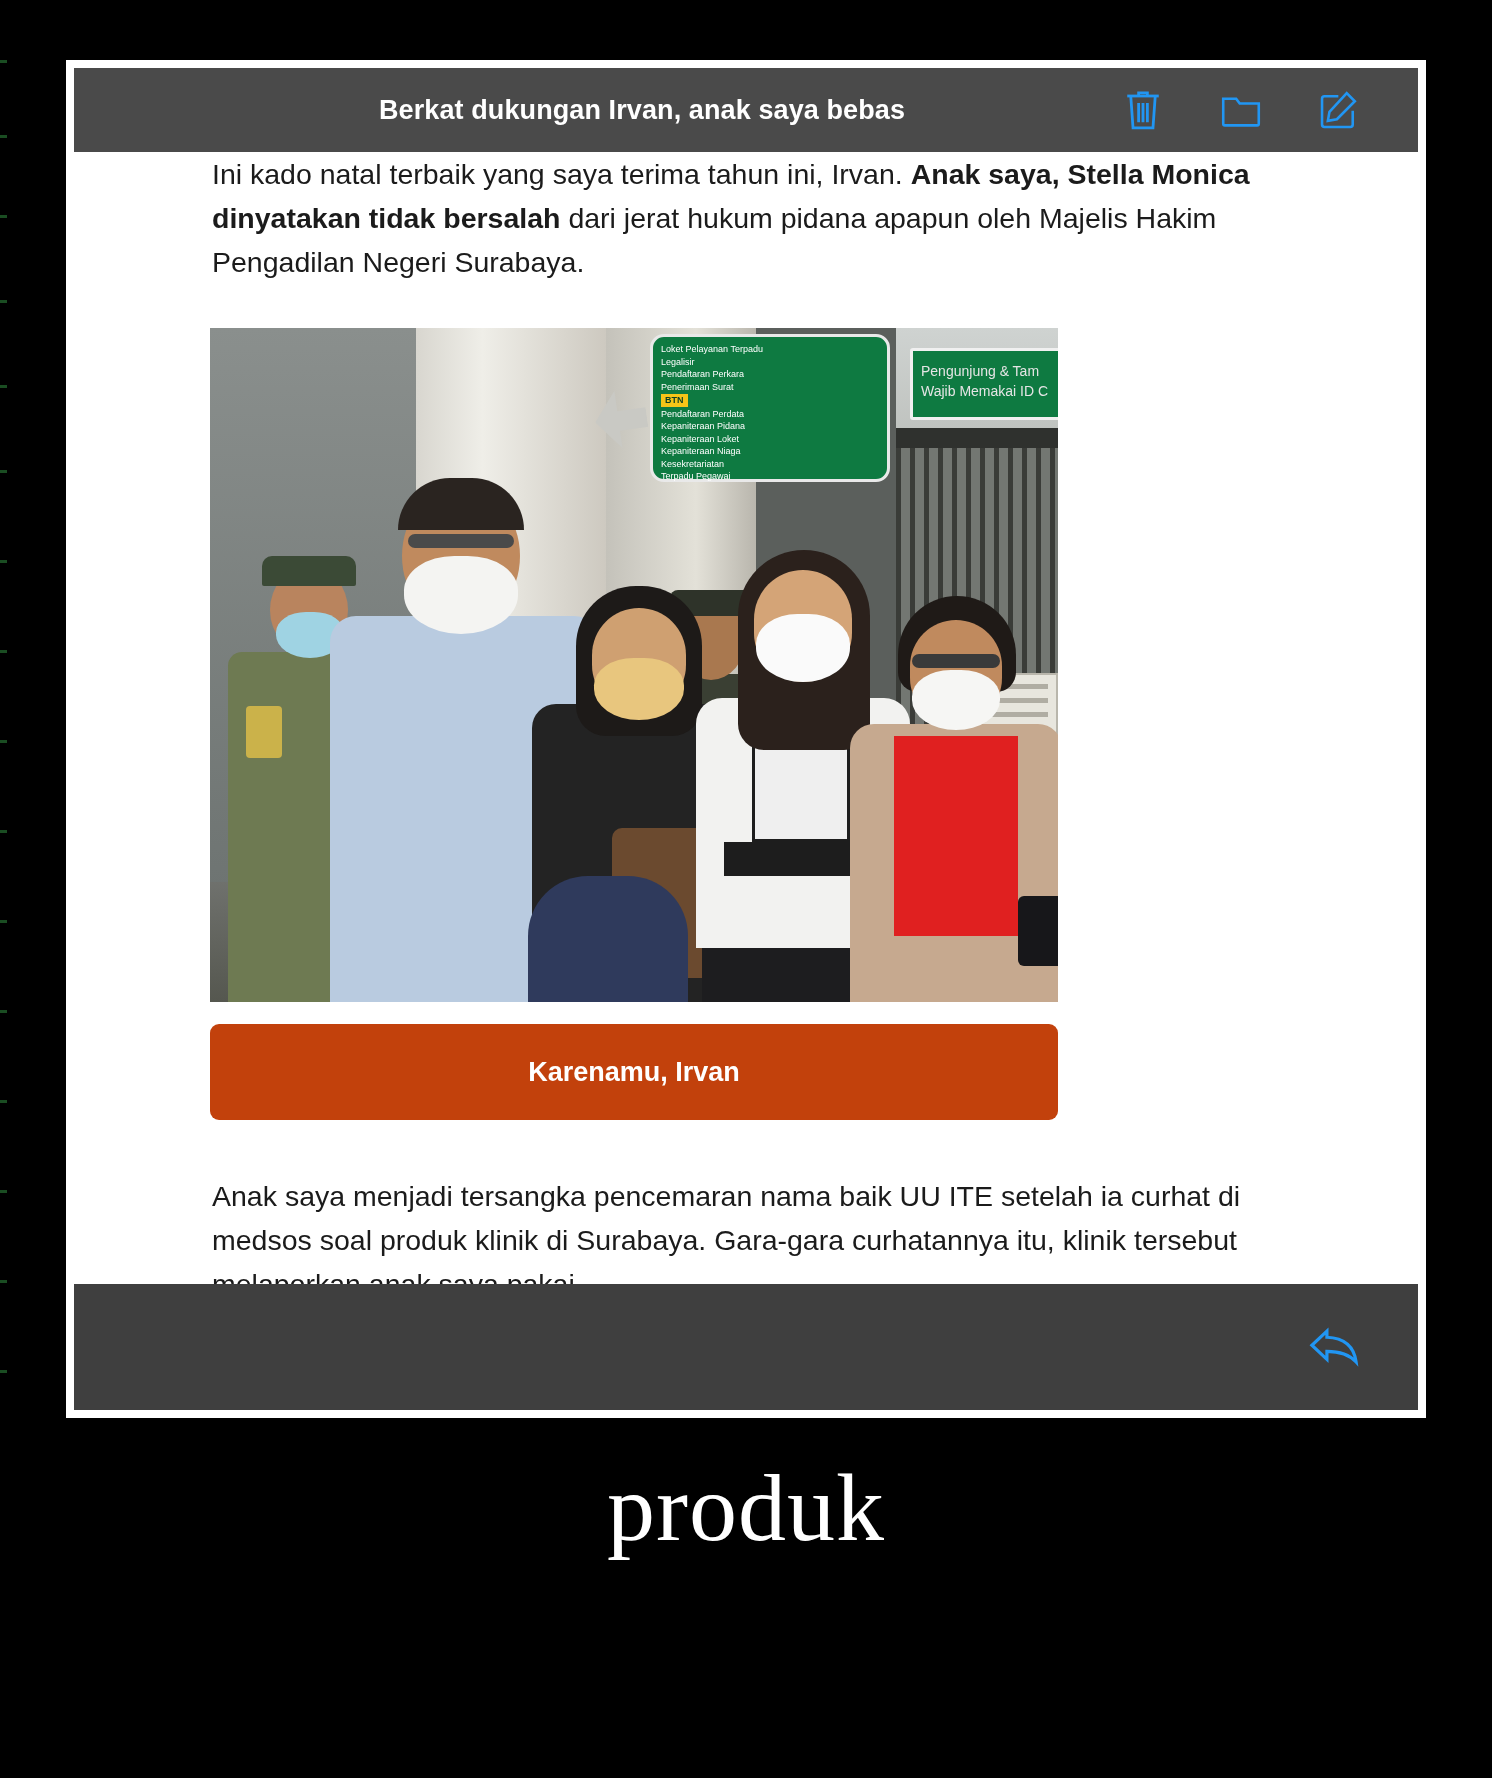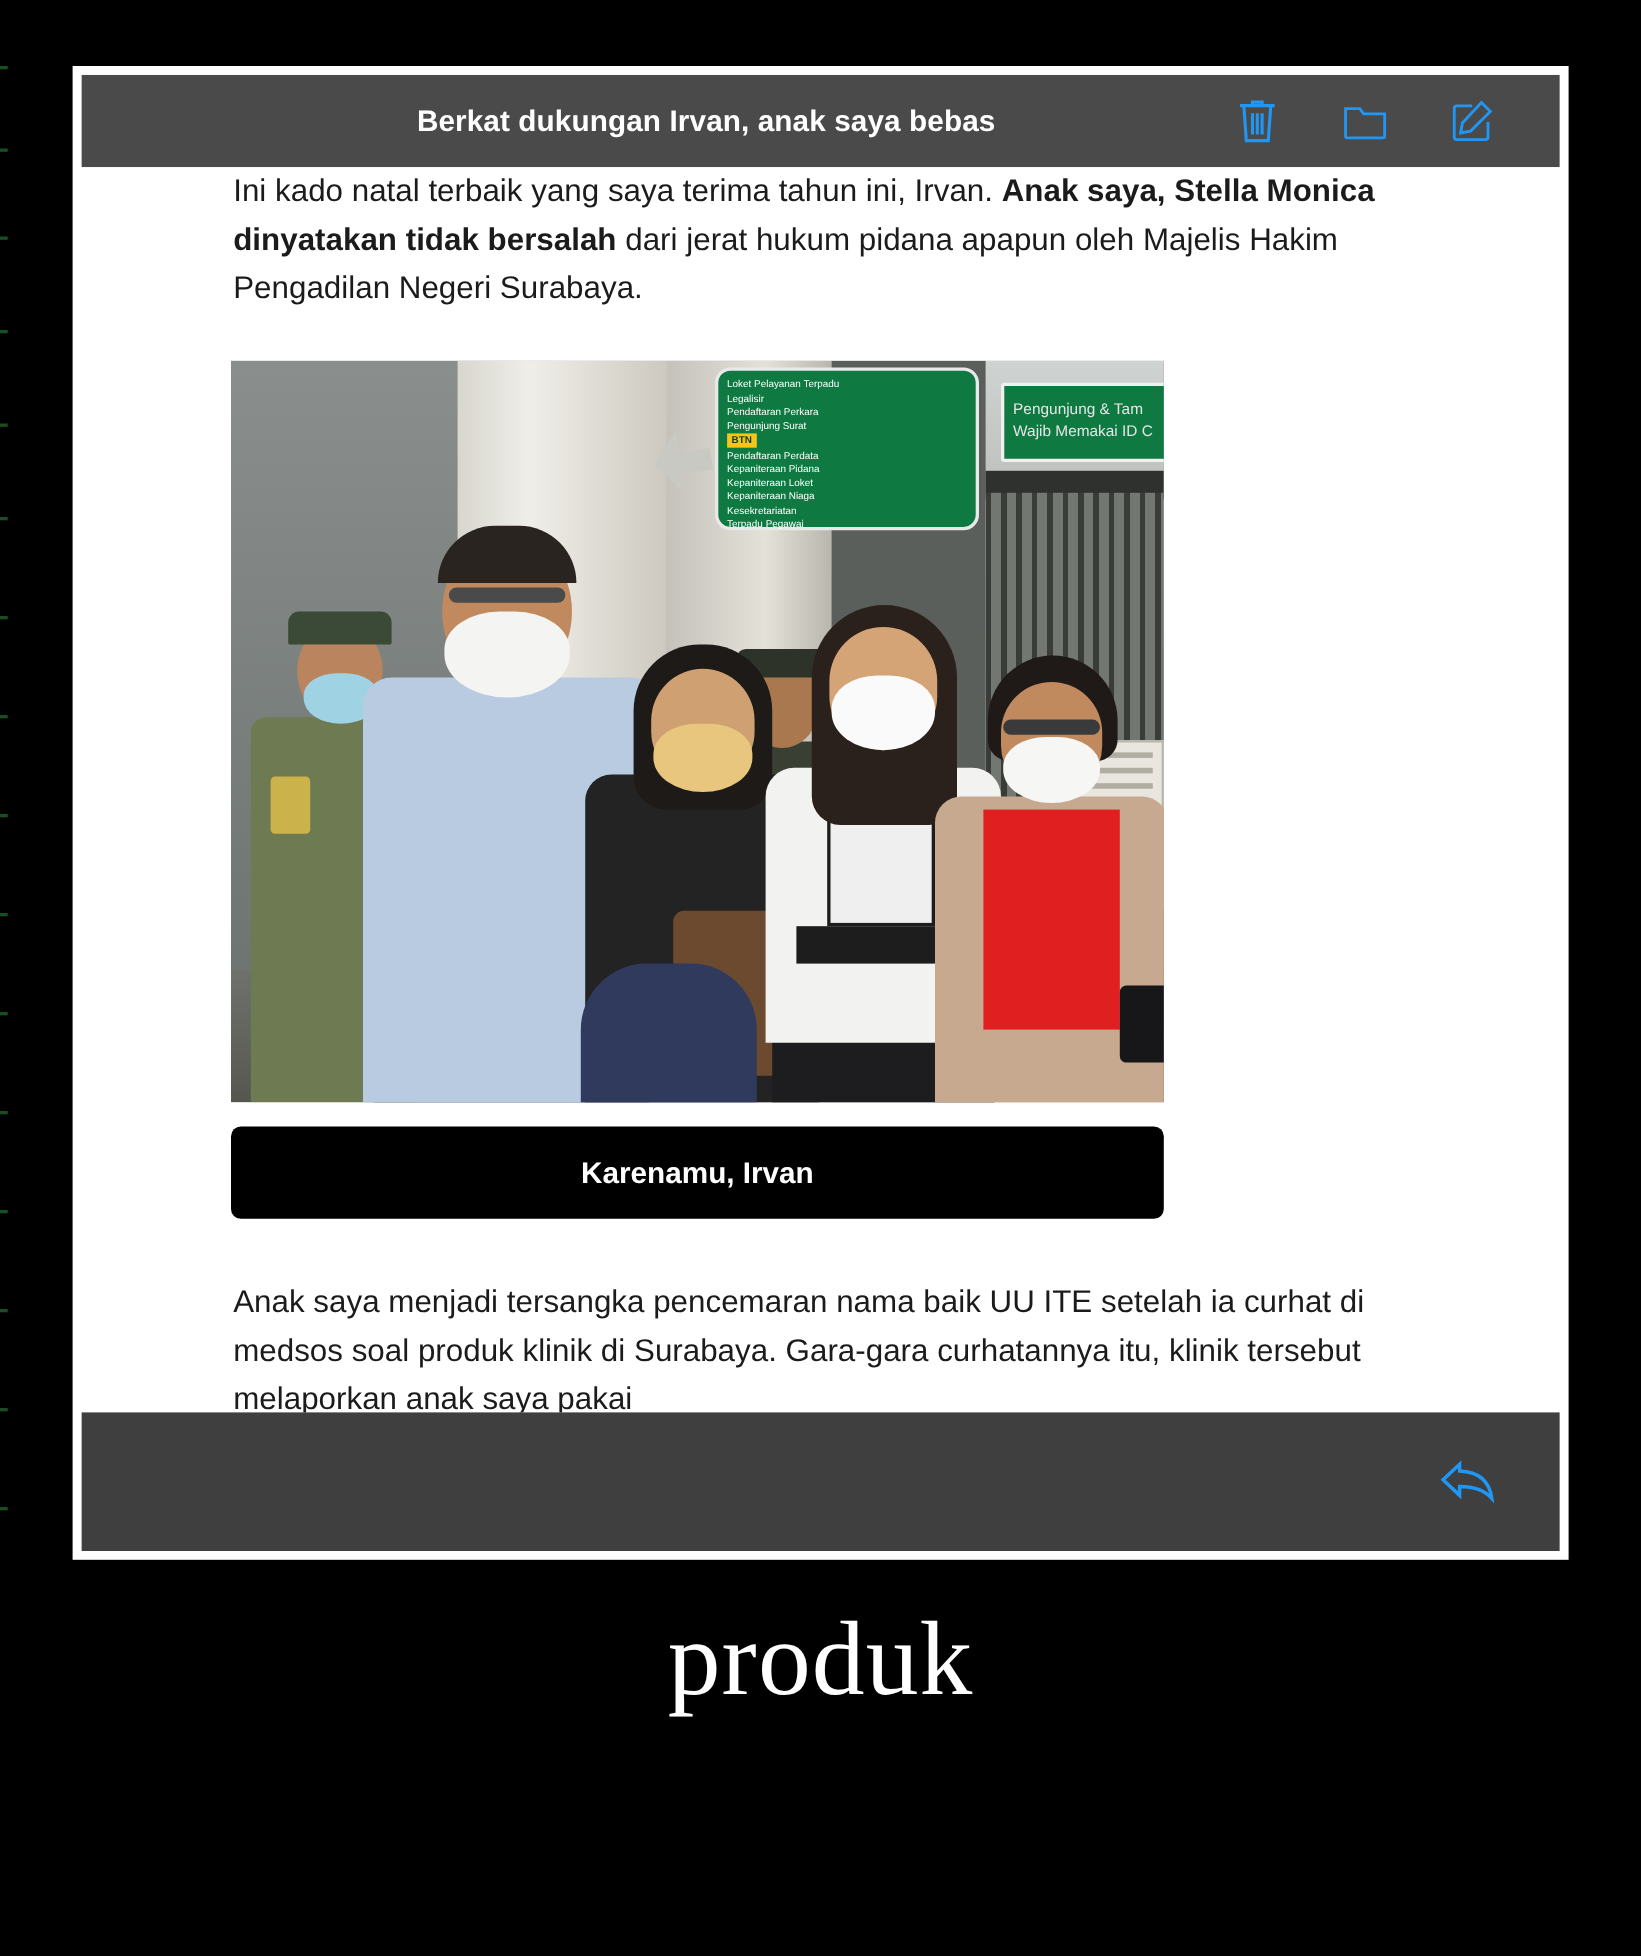--- a/index.html
+++ b/index.html
@@ -252,22 +252,22 @@
   .p-w3 .glasses { position:absolute; left:62px; top:58px; width:88px; height:14px; background:#3a3a3a; border-radius:7px;}
   .p-w3 .bag { position:absolute; left:168px; top:300px; width:52px; height:70px; background:#17171a; border-radius:6px;}
 
   .ph-handbag1 { position:absolute; left: 402px; top: 500px; width: 110px; height: 150px; background:#6b4a2f; border-radius:10px;}
   .ph-handbag2 { position:absolute; left: 318px; top: 548px; width: 160px; height: 148px; background:#2f3a5c; border-radius:60px 60px 24px 24px;}
 
   
   .cta {
     margin: 22px 0 0 136px;
     width: 848px;
-    height: 84px;
-    background: #000000;
+    height: 96px;
+    background: #c2410c;
     border-radius: 9px;
     display: flex;
     align-items: center;
     justify-content: center;
     cursor: pointer;
   }
   .cta span {
     color: #ffffff;
     font-size: 27px;
     font-weight: bold;
@@ -370,21 +370,21 @@
           <div class="ph-gate-top"></div>
           <div class="ph-gate"></div>
           <div class="ph-ground"></div>
           <div class="ph-yellowline"></div>
           <div class="ph-arrow"></div>
 
           <div class="ph-sign-green">
             <div>Loket Pelayanan Terpadu</div>
             <div>Legalisir</div>
             <div>Pendaftaran Perkara</div>
-            <div>Pengunjung Surat</div>
+            <div>Penerimaan Surat</div>
             <div><span class="btn-badge">BTN</span></div>
             <div>Pendaftaran Perdata</div>
             <div>Kepaniteraan Pidana</div>
             <div>Kepaniteraan Loket</div>
             <div>Kepaniteraan Niaga</div>
             <div>Kesekretariatan</div>
             <div>Terpadu Pegawai</div>
           </div>
 
           <div class="ph-sign-green2">

